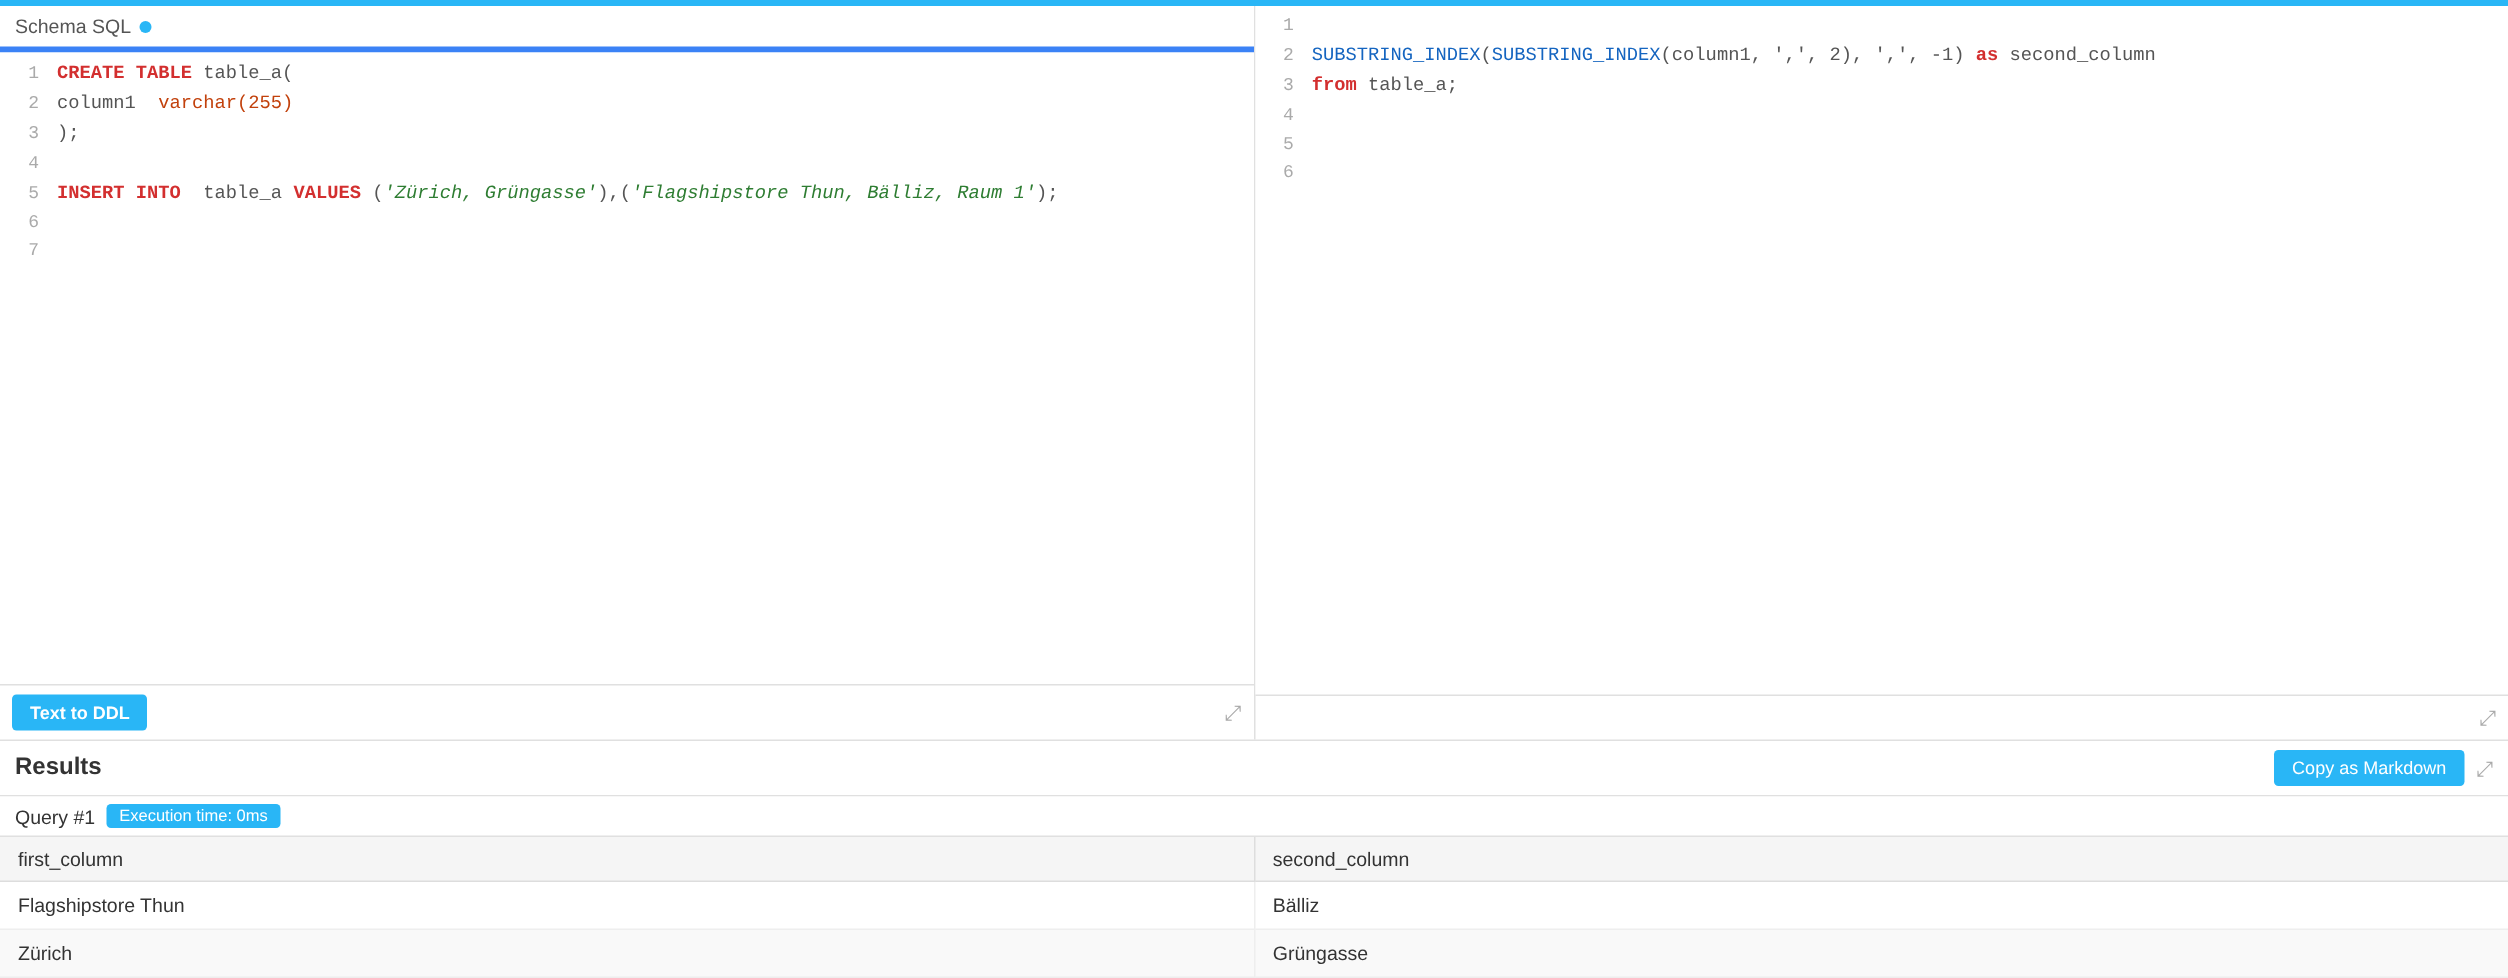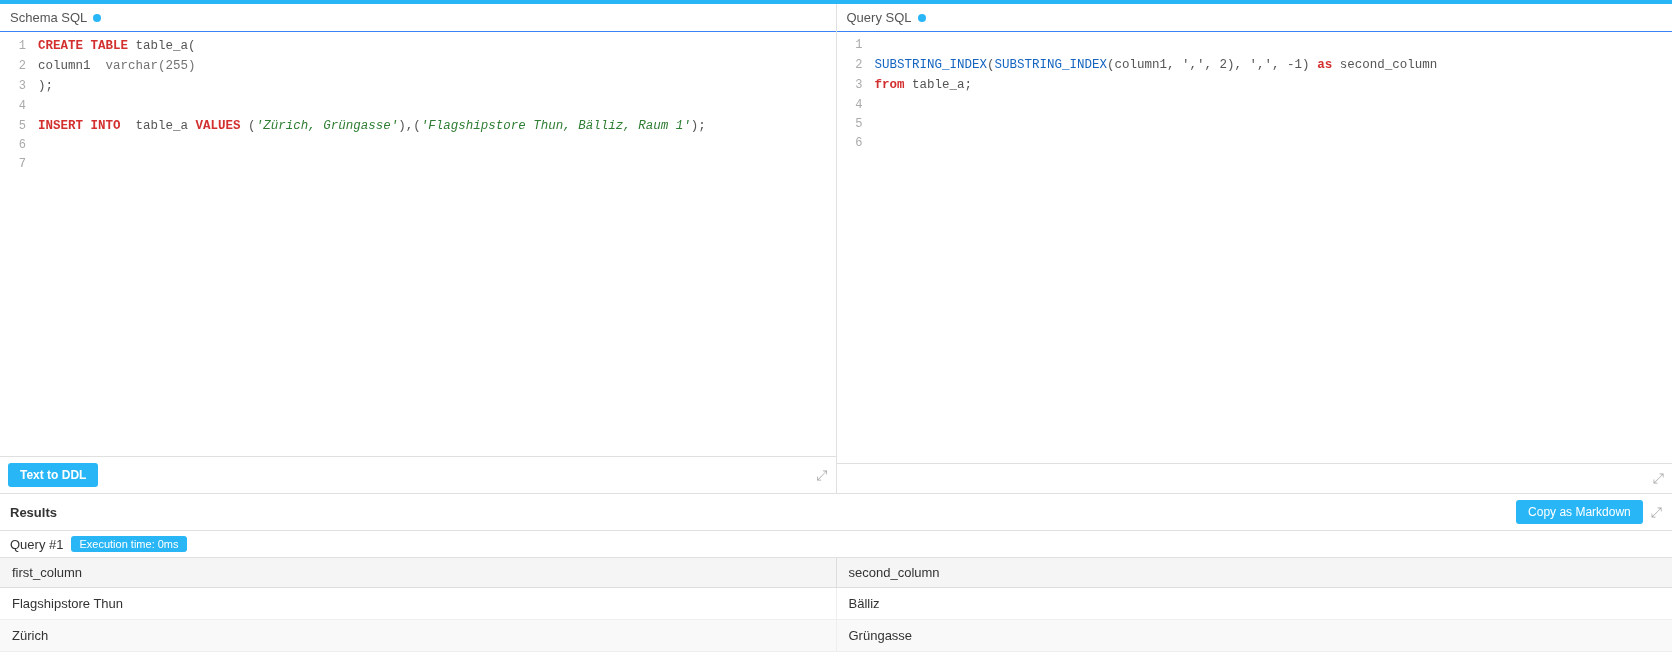--- a/index.html
+++ b/index.html
@@ -27,21 +27,21 @@
     }
     .editor-panel:last-child { border-right: none; }
 
     .editor-header {
       padding: 6px 10px;
       font-size: 13px;
       color: #555;
       display: flex;
       align-items: center;
       gap: 6px;
-      border-bottom: 1px solid #3b82f6;
+      border-bottom: 4px solid #3b82f6;
       background: #fff;
       flex-shrink: 0;
     }
 
     .dot {
       width: 8px; height: 8px;
       border-radius: 50%;
       background: #29b6f6;
       display: inline-block;
     }
@@ -80,21 +80,21 @@
     .kw-table { color: #d32f2f; font-weight: bold; }
     .kw-insert { color: #d32f2f; font-weight: bold; }
     .kw-into { color: #d32f2f; font-weight: bold; }
     .kw-values { color: #d32f2f; font-weight: bold; }
     .kw-select { color: #d32f2f; font-weight: bold; }
     .kw-as { color: #d32f2f; font-weight: bold; }
     .kw-from { color: #d32f2f; font-weight: bold; }
     .fn-name { color: #1565c0; }
     .tbl-name { color: #555; }
     .col-name { color: #555; }
-    .type-name { color: #737373; }
+    .type-name { color: #c2410c; }
     .str-val { color: #2e7d32; font-style: italic; }
     .punct { color: #555; }
 
     .editor-footer {
       padding: 6px 8px;
       display: flex;
       align-items: center;
       justify-content: space-between;
       border-top: 1px solid #e0e0e0;
       flex-shrink: 0;
@@ -124,21 +124,21 @@
     .results-header {
       display: flex;
       align-items: center;
       justify-content: space-between;
       padding: 6px 10px;
       border-bottom: 1px solid #e0e0e0;
       background: #fff;
     }
 
     .results-title {
-      font-size: 13px;
+      font-size: 16px;
       font-weight: bold;
       color: #333;
     }
 
     .results-actions {
       display: flex;
       align-items: center;
       gap: 8px;
     }
 
@@ -245,24 +245,20 @@
         <span class="code-content"></span>
       </div>
     </div>
     <div class="editor-footer">
       <button class="btn-text-ddl">Text to DDL</button>
       <span class="expand-icon">⤢</span>
     </div>
   </div>
 
   <div class="editor-panel">
-    <div class="editor-header">
-      <span>Query SQL</span>
-      <span class="dot"></span>
-    </div>
     <div class="editor-body">
       <div class="code-line">
         <span class="line-num">1</span>
       </div>
       <div class="code-line">
         <span class="line-num">2</span>
         <span class="code-content"><span class="fn-name">SUBSTRING_INDEX</span><span class="punct">(</span><span class="fn-name">SUBSTRING_INDEX</span><span class="punct">(column1, ',', 2), ',', -1) </span><span class="kw-as">as</span><span class="punct"> second_column</span></span>
       </div>
       <div class="code-line">
         <span class="line-num">3</span>

